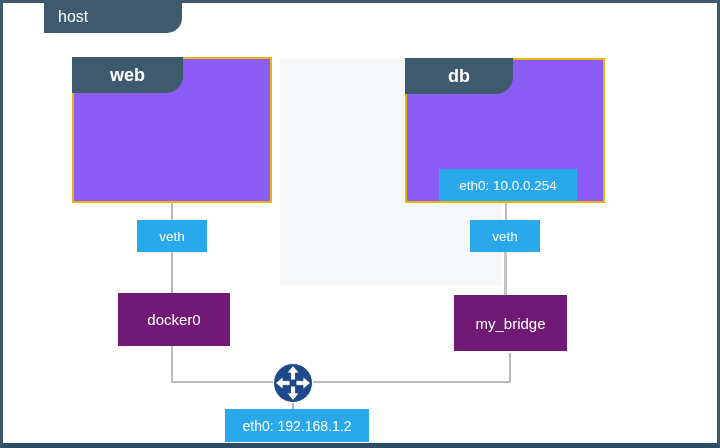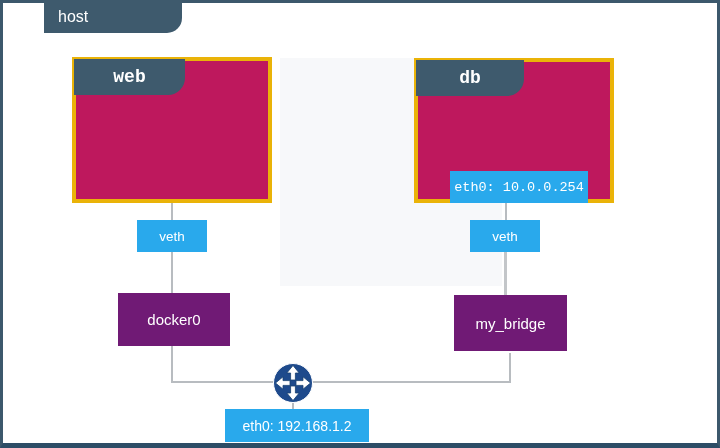--- a/index.html
+++ b/index.html
@@ -20,25 +20,25 @@
     color:#ffffff;font-size:16px;display:flex;align-items:center;
     padding-left:14px;box-sizing:border-box;z-index:6;margin-left:44px;
   }
   
   .shade{
     position:absolute;left:280px;top:58px;width:222px;height:228px;
     background:#f7f8fa;z-index:0;
   }
   
   .cbox{
-    position:absolute;background:#be185d;border:4px solid #eab308;
-    box-sizing:border-box;z-index:2;font-family:Liberation Mono, monospace;
+    position:absolute;background:#8b5cf6;border:2px solid #eab308;
+    box-sizing:border-box;z-index:2;
   }
   .cbox-web{left:72px;top:57px;width:200px;height:146px;}
-  .cbox-db{left:414px;top:58px;width:200px;height:145px;}
+  .cbox-db{left:405px;top:58px;width:200px;height:145px;}
   .ctab{
     position:absolute;left:-2px;top:-2px;height:36px;
     background:#3e5a6d;border-bottom-right-radius:17px;
     color:#ffffff;font-size:18px;font-weight:bold;
     display:flex;align-items:center;justify-content:center;
   }
   .ctab-web{width:111px;}
   .ctab-db{width:108px;}
   
   .chip{

